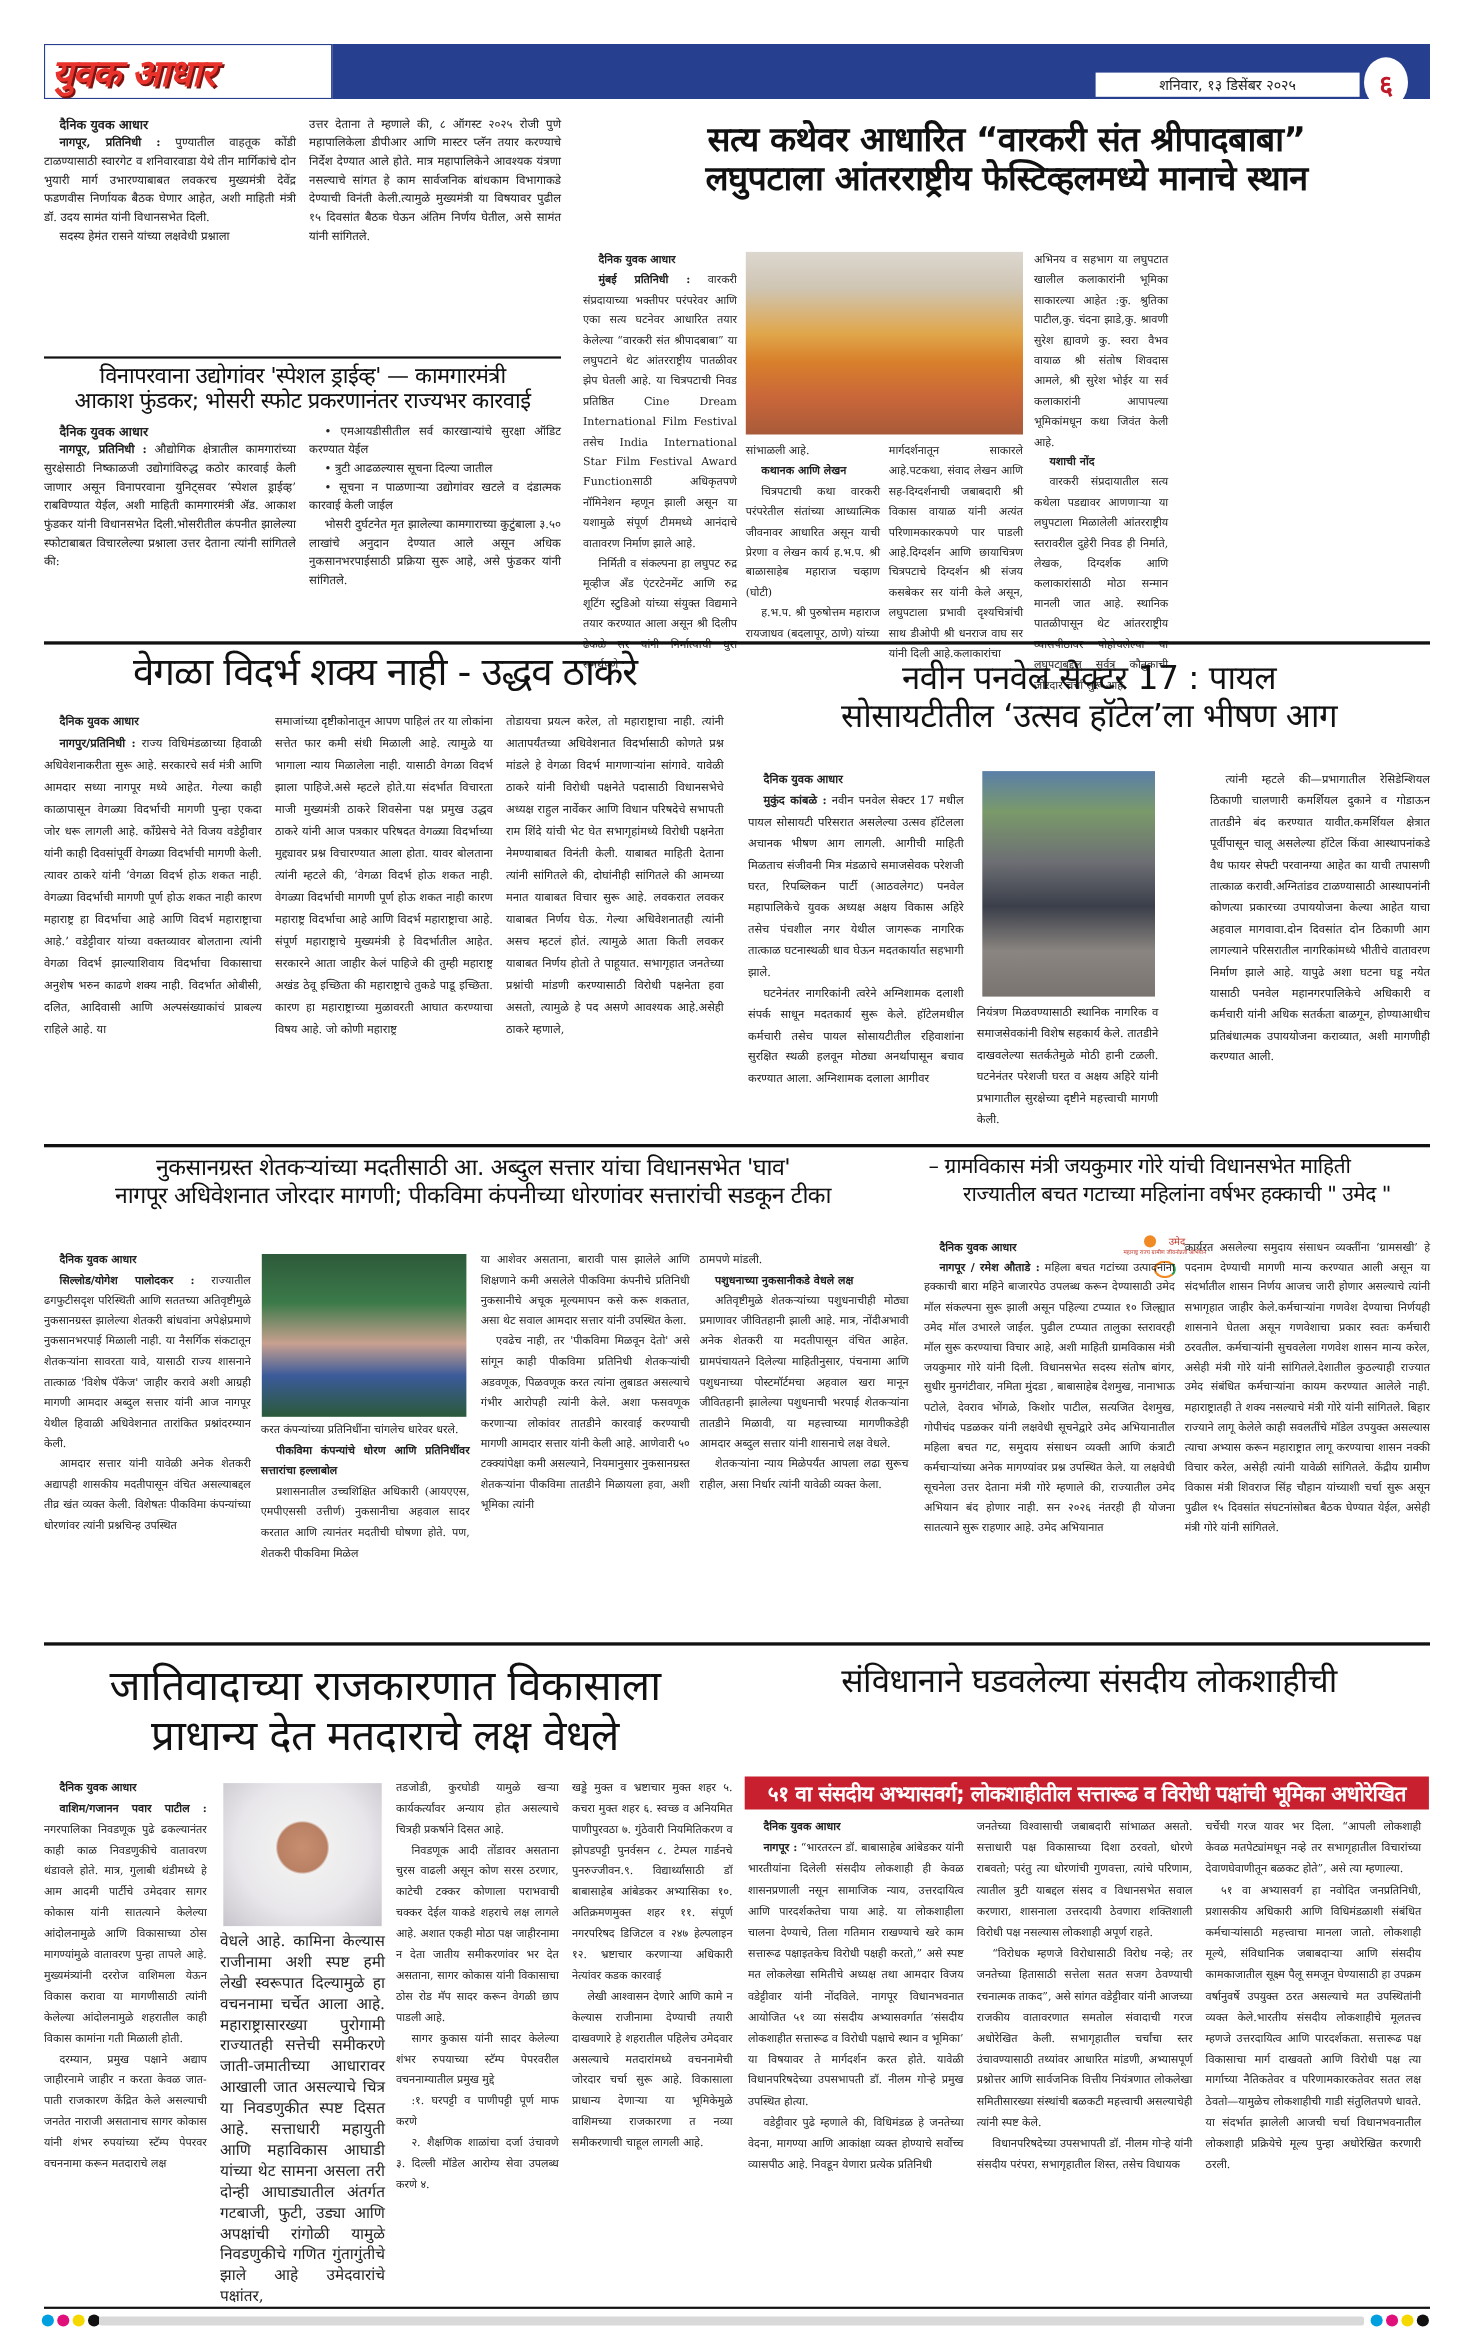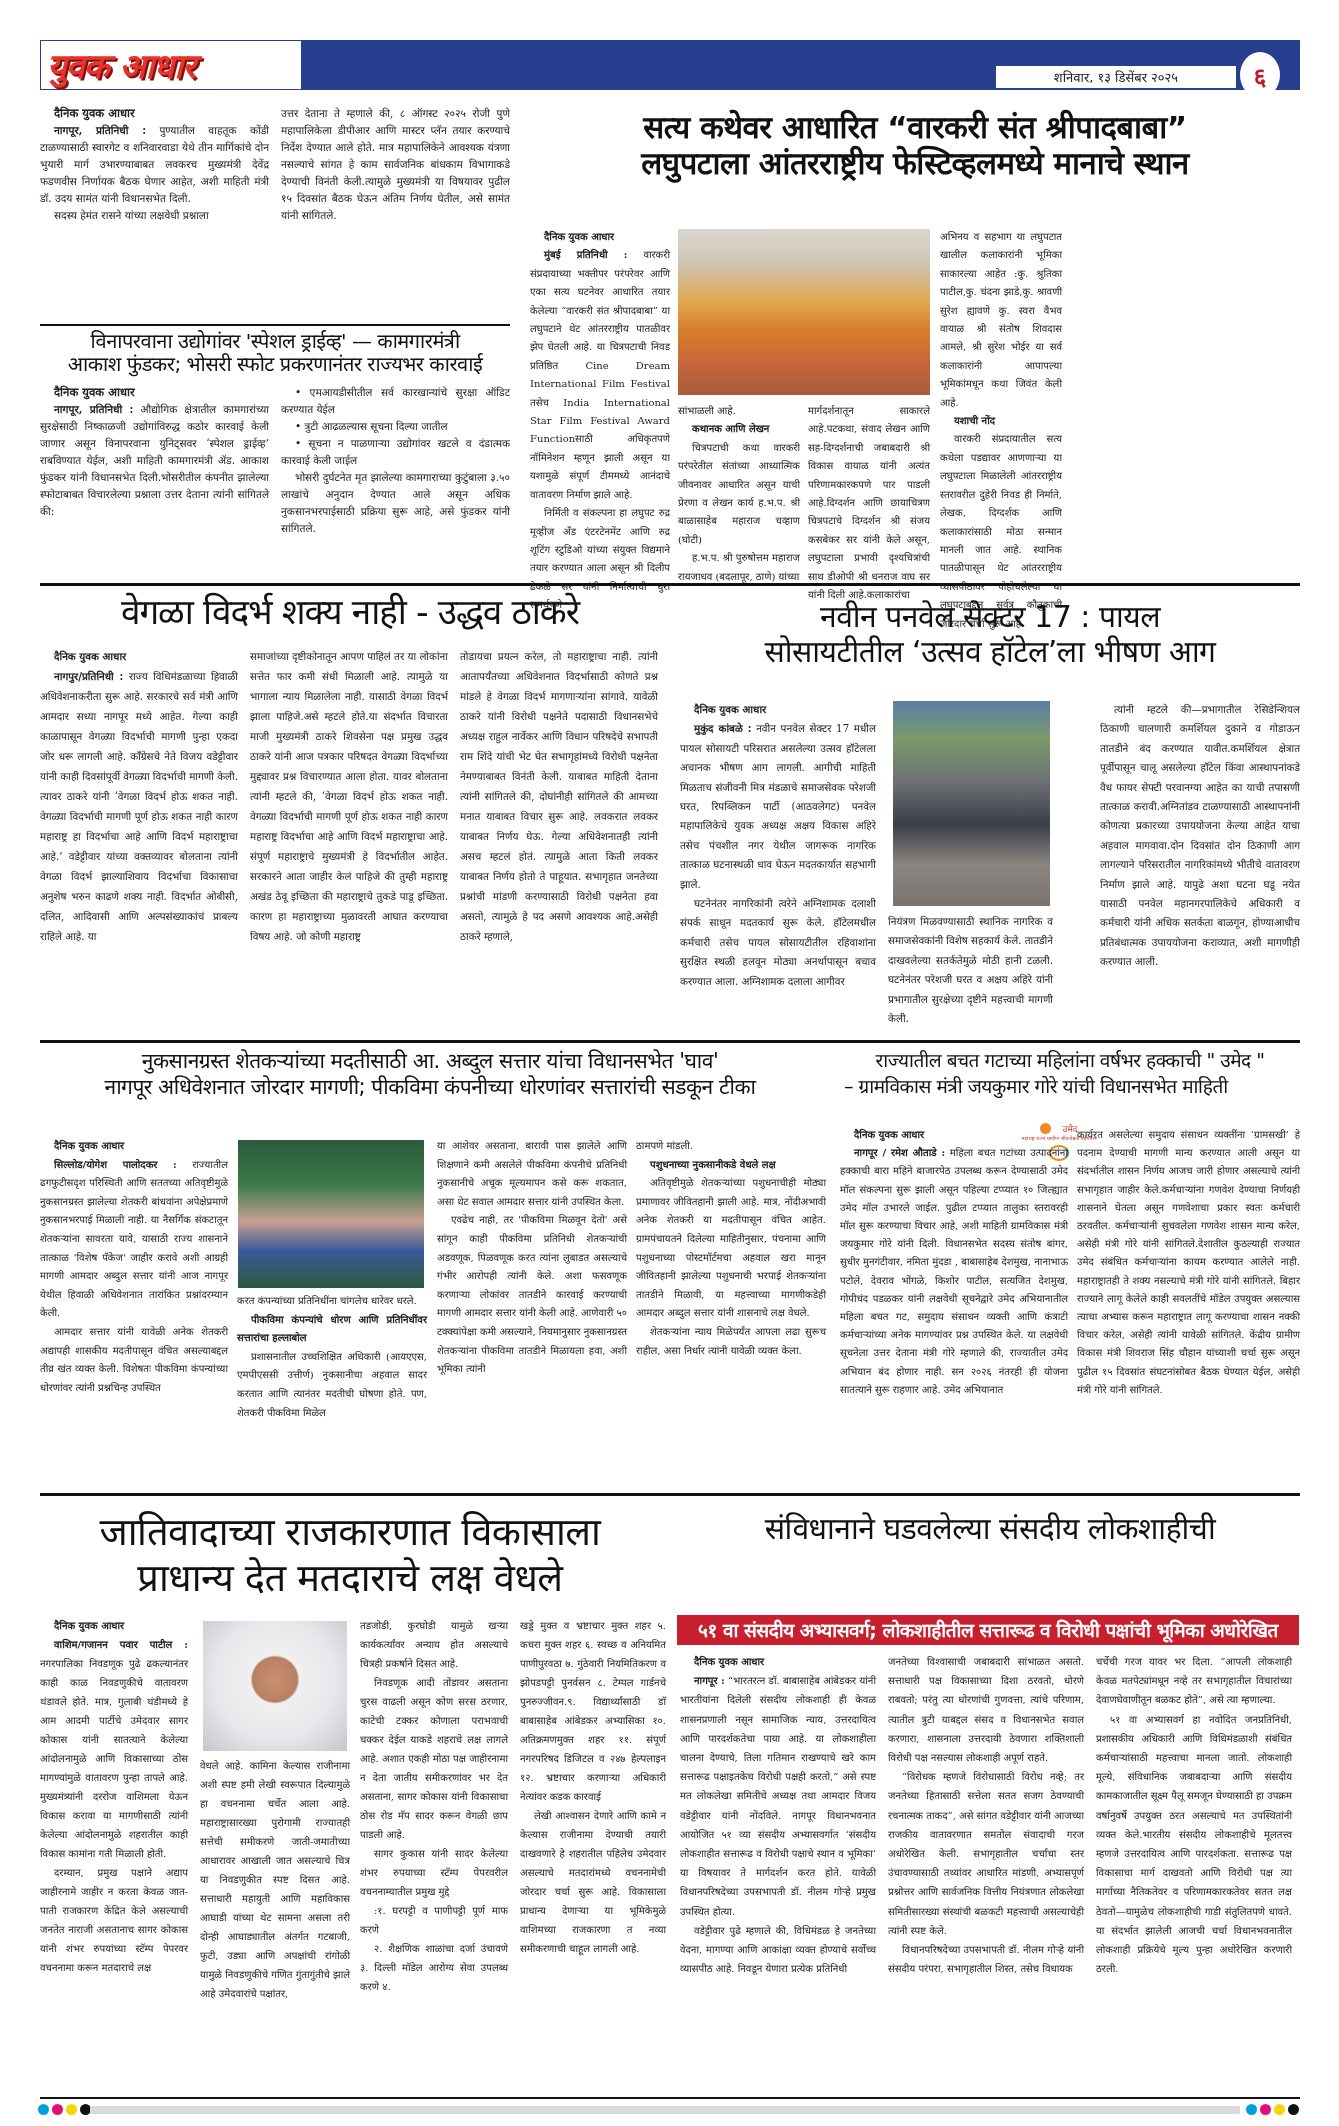--- a/index.html
+++ b/index.html
@@ -159,22 +159,22 @@
 </div>
 <div class="abs col" style="left:636px;top:1137px;width:190px;font-size:10px;line-height:18.6px">
   <p style="text-indent:0">ठामपणे मांडली.</p>
   <div class="sub">पशुधनाच्या नुकसानीकडे वेधले लक्ष</div>
   <p>अतिवृष्टीमुळे शेतकऱ्यांच्या पशुधनाचीही मोठ्या प्रमाणावर जीवितहानी झाली आहे. मात्र, नोंदीअभावी अनेक शेतकरी या मदतीपासून वंचित आहेत. ग्रामपंचायतने दिलेल्या माहितीनुसार, पंचनामा आणि पशुधनाच्या पोस्टमॉर्टमचा अहवाल खरा मानून जीवितहानी झालेल्या पशुधनाची भरपाई शेतकऱ्यांना तातडीने मिळावी, या महत्त्वाच्या मागणीकडेही आमदार अब्दुल सत्तार यांनी शासनाचे लक्ष वेधले.</p>
   <p>शेतकऱ्यांना न्याय मिळेपर्यंत आपला लढा सुरूच राहील, असा निर्धार त्यांनी यावेळी व्यक्त केला.</p>
 </div>
 
 <div class="abs" style="left:840px;top:1048px;width:460px">
   <div class="hl" style="font-size:19px;font-weight:400;line-height:1.35">
+    <div style="text-align:left;padding-left:4px">– ग्रामविकास मंत्री जयकुमार गोरे यांची विधानसभेत माहिती</div>
     <div>राज्यातील बचत गटाच्या महिलांना वर्षभर हक्काची " उमेद "</div>
-    <div style="text-align:left;padding-left:4px">– ग्रामविकास मंत्री जयकुमार गोरे यांची विधानसभेत माहिती</div>
   </div>
 </div>
 <div class="abs logo-umed" style="left:1020px;top:1122px;width:78px">
   <div style="display:flex;align-items:center;gap:8px">
       <span class="dot" style="background:#f08a24"></span>
       <span style="font-size:9px">उमेद</span>
     </div>
   <div style="font-size:5px;white-space:nowrap">महाराष्ट्र राज्य ग्रामीण जीवनोन्नती अभियान</div>
   <div style="width:20px;height:16px;border:2px solid #f08a24;border-right-color:#2a9a4a;border-radius:50%;margin-top:4px"></div>
 </div>
@@ -193,21 +193,21 @@
     <div>जातिवादाच्या राजकारणात विकासाला</div>
     <div>प्राधान्य देत मतदाराचे लक्ष वेधले</div>
   </div>
 </div>
 <div class="abs col" style="left:40px;top:1616px;width:148px;font-size:10px;line-height:19px">
   <div class="byline" style="font-size:10px">दैनिक युवक आधार</div>
   <p><b>वाशिम/गजानन पवार पाटील :</b> <span>नगरपालिका निवडणूक पुढे ढकल्यानंतर काही काळ निवडणुकीचे वातावरण थंडावले होते. मात्र, गुलाबी थंडीमध्ये हे आम आदमी पार्टीचे उमेदवार सागर कोकास यांनी सातत्याने केलेल्या आंदोलनामुळे आणि विकासाच्या ठोस मागण्यांमुळे वातावरण पुन्हा तापले आहे. मुख्यमंत्र्यांनी दररोज वाशिमला येऊन विकास करावा या मागणीसाठी त्यांनी केलेल्या आंदोलनामुळे शहरातील काही विकास कामांना गती मिळाली होती.</span></p>
   <p>दरम्यान, प्रमुख पक्षाने अद्याप जाहीरनामे जाहीर न करता केवळ जात-पाती राजकारण केंद्रित केले असल्याची जनतेत नाराजी असतानाच सागर कोकास यांनी शंभर रुपयांच्या स्टॅम्प पेपरवर वचननामा करून मतदाराचे लक्ष</p>
 </div>
 <div class="abs photo ph-portrait" style="left:203px;top:1621px;width:144px;height:130px"></div>
-<div class="abs col" style="left:200px;top:1756px;width:150px;font-size:10px;line-height:19px">
+<div class="abs col" style="left:200px;top:1756px;width:150px;font-size:14px;line-height:19px">
   <p style="text-indent:0">वेधले आहे. कामिना केल्यास राजीनामा अशी स्पष्ट हमी लेखी स्वरूपात दिल्यामुळे हा वचननामा चर्चेत आला आहे. महाराष्ट्रासारख्या पुरोगामी राज्यातही सत्तेची समीकरणे जाती-जमातीच्या आधारावर आखाली जात असल्याचे चित्र या निवडणुकीत स्पष्ट दिसत आहे. सत्ताधारी महायुती आणि महाविकास आघाडी यांच्या थेट सामना असला तरी दोन्ही आघाड्यातील अंतर्गत गटबाजी, फुटी, उड्या आणि अपक्षांची रांगोळी यामुळे निवडणुकीचे गणित गुंतागुंतीचे झाले आहे उमेदवारांचे पक्षांतर,</p>
 </div>
 <div class="abs col" style="left:360px;top:1616px;width:148px;font-size:10px;line-height:19px">
   <p style="text-indent:0">तडजोडी, कुरघोडी यामुळे खऱ्या कार्यकर्त्यांवर अन्याय होत असल्याचे चित्रही प्रकर्षाने दिसत आहे.</p>
   <p>निवडणूक आदी तोंडावर असताना चुरस वाढली असून कोण सरस ठरणार, काटेची टक्कर कोणाला पराभवाची चक्कर देईल याकडे शहराचे लक्ष लागले आहे. अशात एकही मोठा पक्ष जाहीरनामा न देता जातीय समीकरणांवर भर देत असताना, सागर कोकास यांनी विकासाचा ठोस रोड मॅप सादर करून वेगळी छाप पाडली आहे.</p>
   <p>सागर कुकास यांनी सादर केलेल्या शंभर रुपयाच्या स्टॅम्प पेपरवरील वचननाम्यातील प्रमुख मुद्दे</p>
   <p>:१. घरपट्टी व पाणीपट्टी पूर्ण माफ करणे</p>
   <p>२. शैक्षणिक शाळांचा दर्जा उंचावणे ३. दिल्ली मॉडेल आरोग्य सेवा उपलब्ध करणे ४.</p>
 </div>
 <div class="abs col" style="left:520px;top:1616px;width:146px;font-size:10px;line-height:19px">

